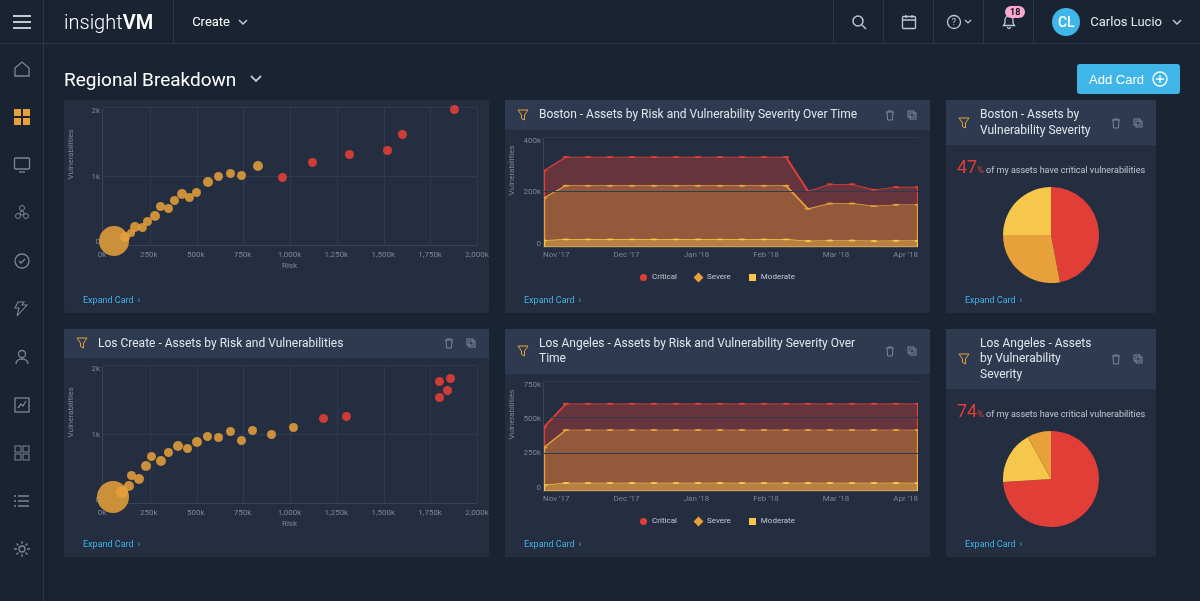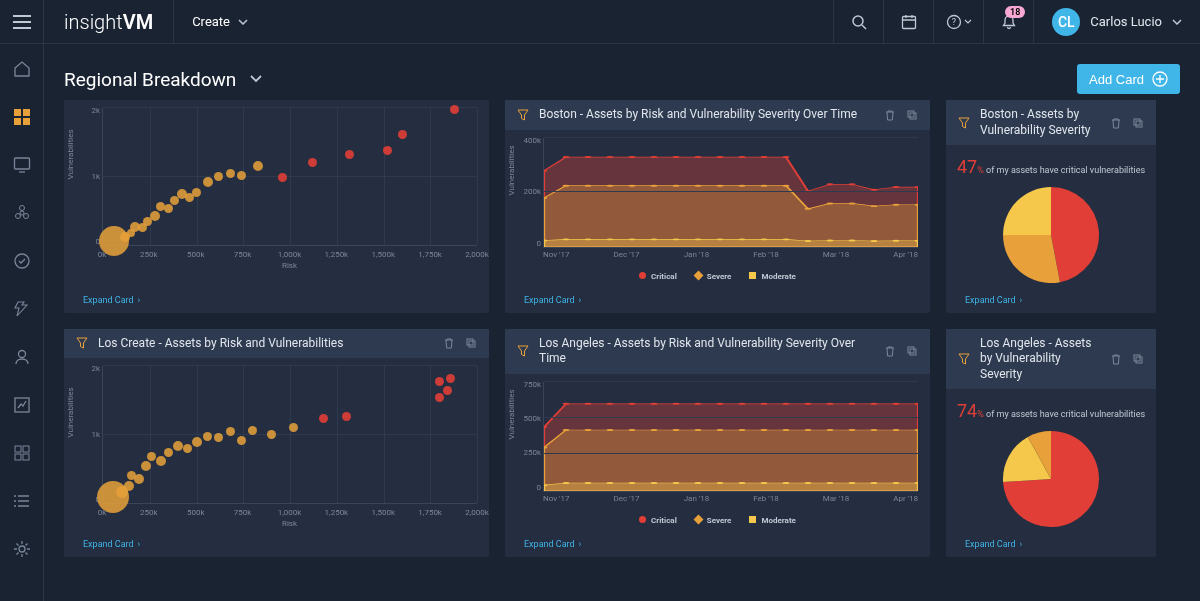--- a/index.html
+++ b/index.html
@@ -48,21 +48,21 @@
 .plot { position: absolute; left: 30px; right: 4px; top: 2px; bottom: 22px; border-left: 1px solid #3a4658; border-bottom: 1px solid #3a4658; }
 .gridline-h { position: absolute; left: 0; right: 0; height: 1px; background: #2e3a4f; }
 .gridline-v { position: absolute; top: 0; bottom: 0; width: 1px; background: #2e3a4f; }
 .x-axis { position: absolute; left: 30px; right: 4px; bottom: 0; height: 20px; display: flex; justify-content: space-between; font-size: 8px; color: #7a8699; }
 .x-label { position: absolute; left: 50%; bottom: -2px; transform: translateX(-50%); font-size: 8px; color: #7a8699; }
 
 .bubble { position: absolute; border-radius: 50%; }
 .c-orange { background: rgba(232, 161, 58, 0.85); }
 .c-red { background: rgba(224, 62, 54, 0.9); }
 .legend { display: flex; justify-content: center; gap: 18px; font-size: 8px; color: #c0c8d4; margin-top: 2px; }
-.legend-item { display: flex; align-items: flex-start; gap: 5px; font-weight: bold; }
+.legend-item { display: flex; align-items: flex-end; gap: 5px; }
 .legend-dot { width: 7px; height: 7px; }
 .legend-dot.round { border-radius: 50%; }
 .legend-dot.diamond { transform: rotate(45deg); }
 
 
 .pie-stat { text-align: center; font-size: 9px; color: #c0c8d4; margin: 4px 0 6px; line-height: 1.3; }
 .pie-pct { color: #e03e36; font-size: 18px; font-weight: 400; }
 .pie-wrap { display: flex; justify-content: center; }
 
 svg { display: block; }

